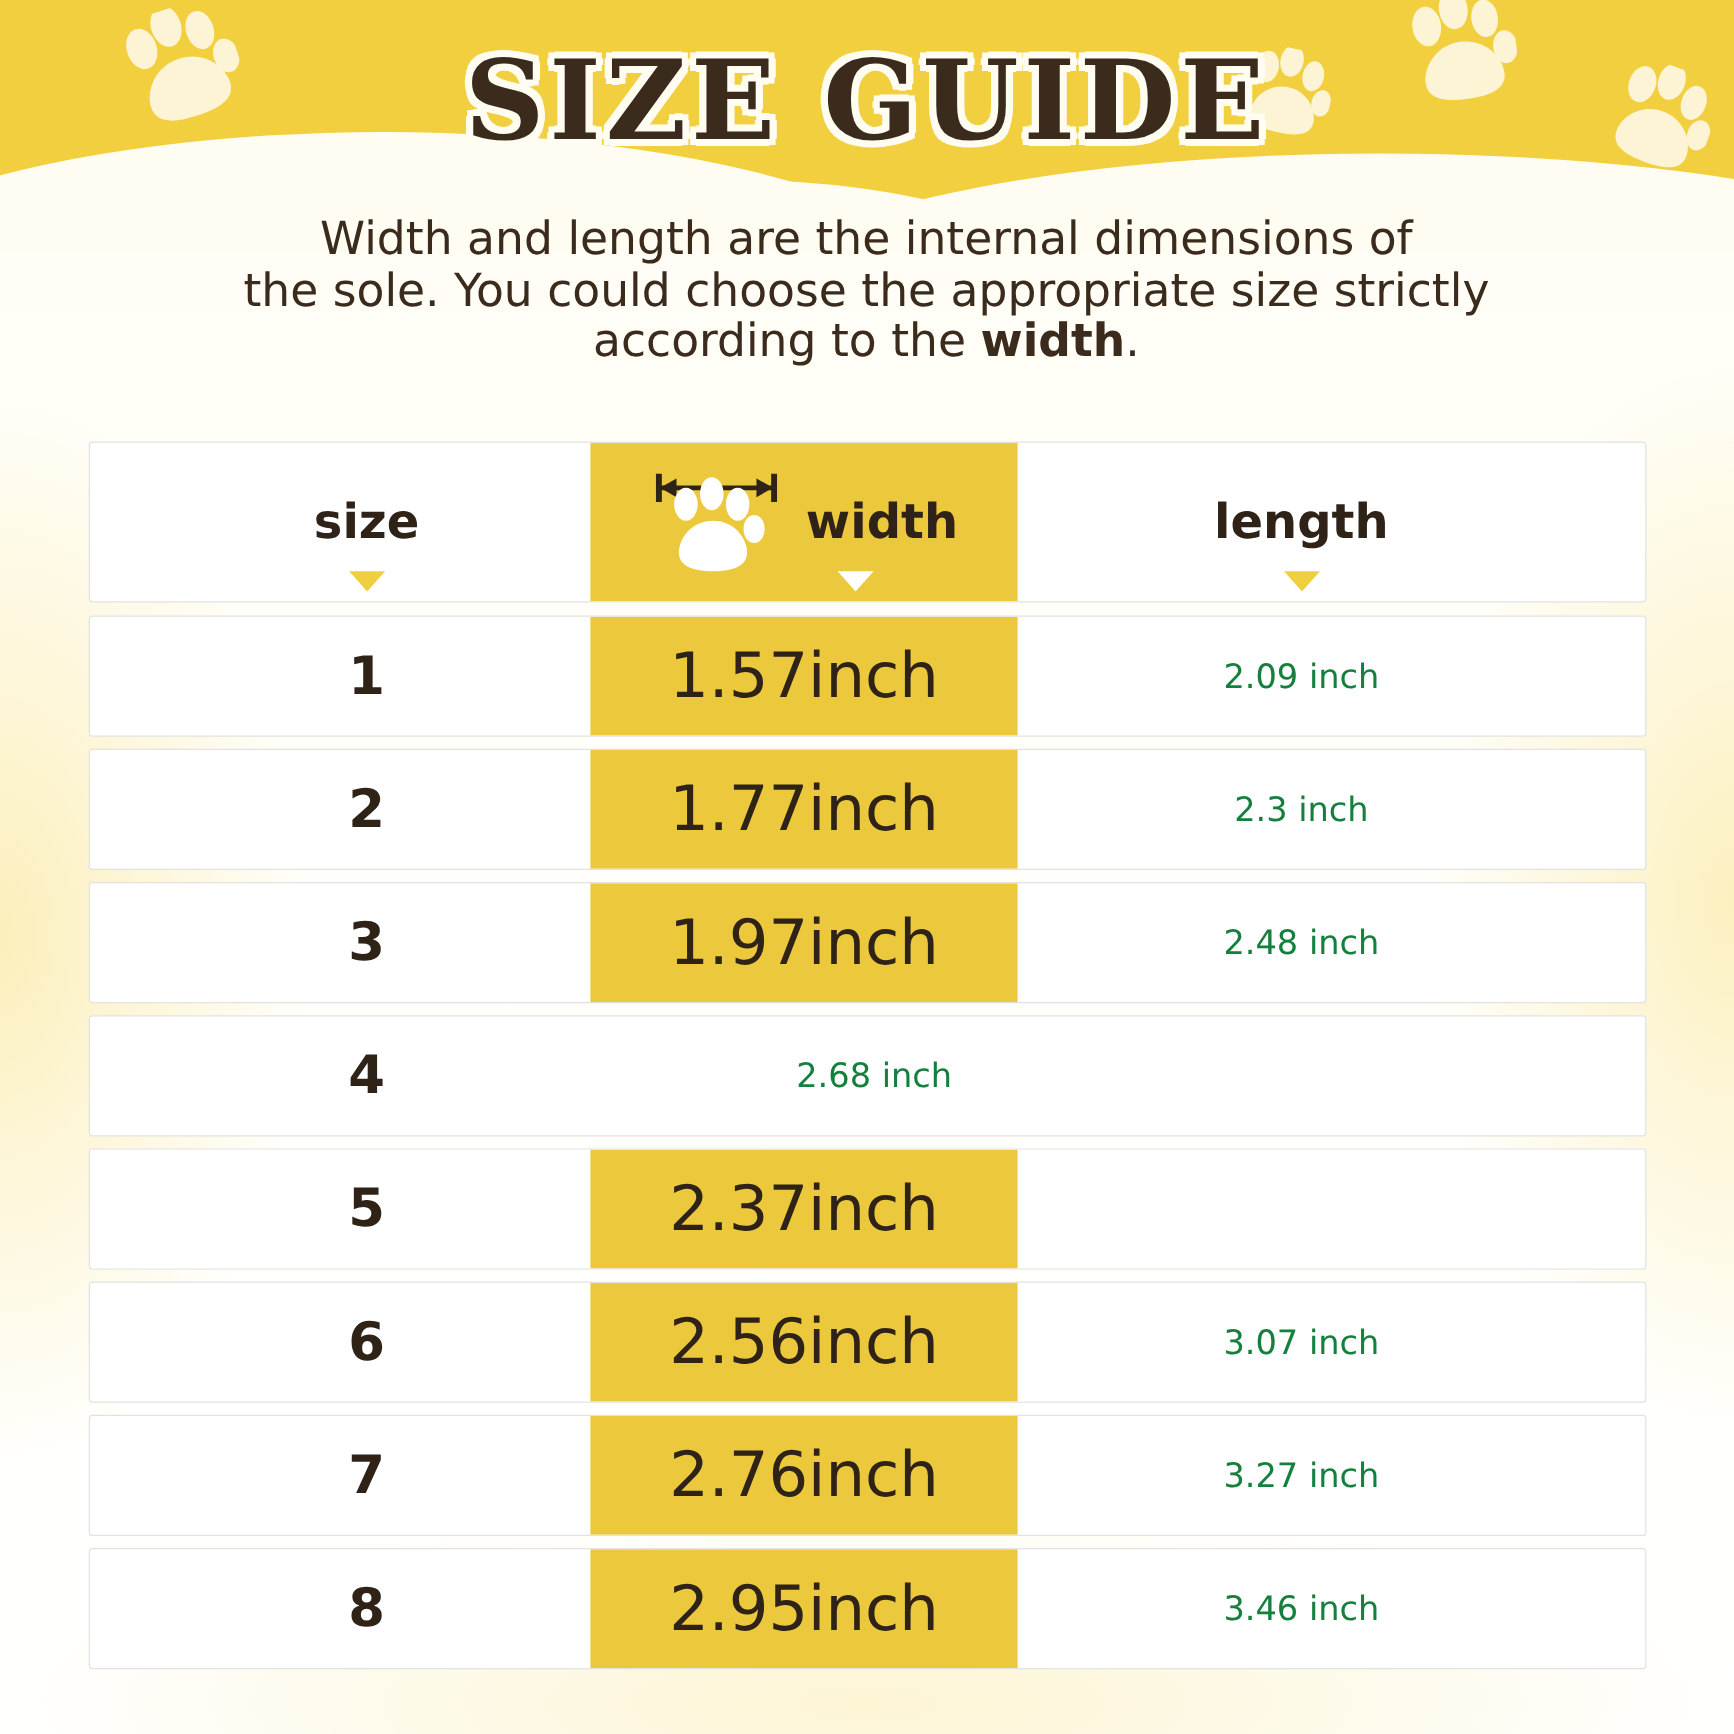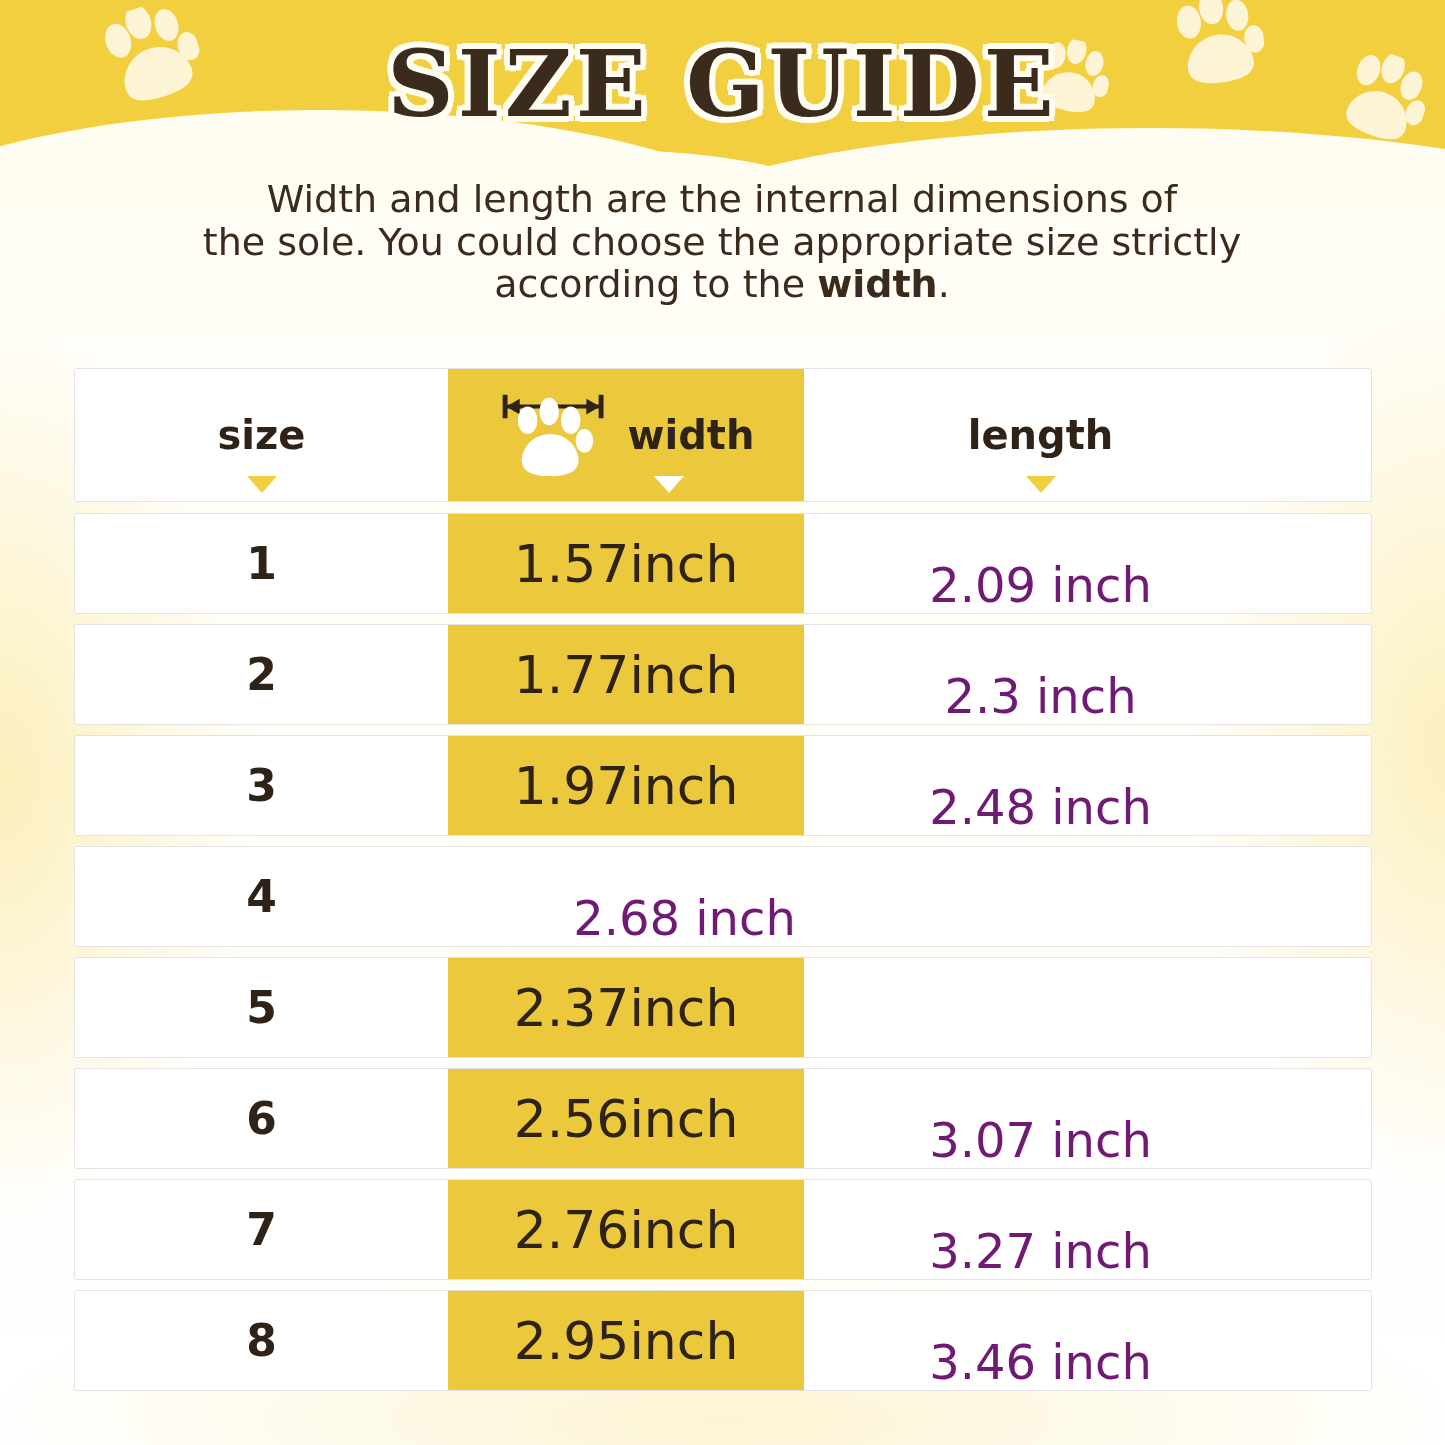--- a/index.html
+++ b/index.html
@@ -137,34 +137,35 @@
   }
   .row {
     display: flex;
     height: 101px;
     border: 1px solid #e2e2e2;
     border-radius: 3px;
     background: #ffffff;
     margin-bottom: 10px;
     box-sizing: border-box;
     overflow: hidden;
+    padding-left: 44px;
   }
   .row.header-row {
     height: 134px;
     margin-bottom: 11px;
   }
   .cell {
     display: flex;
     align-items: center;
     justify-content: center;
     box-sizing: border-box;
   }
   .c-size   { width: 373px; }
   .c-width  { width: 356px; background: #ecc93c; position: relative; }
-  .c-length { width: 473px; align-items: flex-end; }
+  .c-length { width: 473px; }
 
   .hdr-text {
     font-size: 40px;
     font-weight: bold;
     color: #2f2318;
   }
   .hdr-width-wrap {
     display: flex;
     align-items: center;
     gap: 12px;
@@ -172,22 +173,22 @@
   .val-size {
     font-size: 44px;
     font-weight: bold;
     color: #2f2318;
   }
   .val-width {
     font-size: 52px;
     color: #2f2318;
   }
   .val-length {
-    font-size: 48px;
-    color: #701a75;
+    font-size: 28px;
+    color: #15803d;
   }
 
   
   .tri {
     position: absolute;
     width: 0;
     height: 0;
     border-left: 15px solid transparent;
     border-right: 15px solid transparent;
     border-top: 17px solid #f0cf3f;

